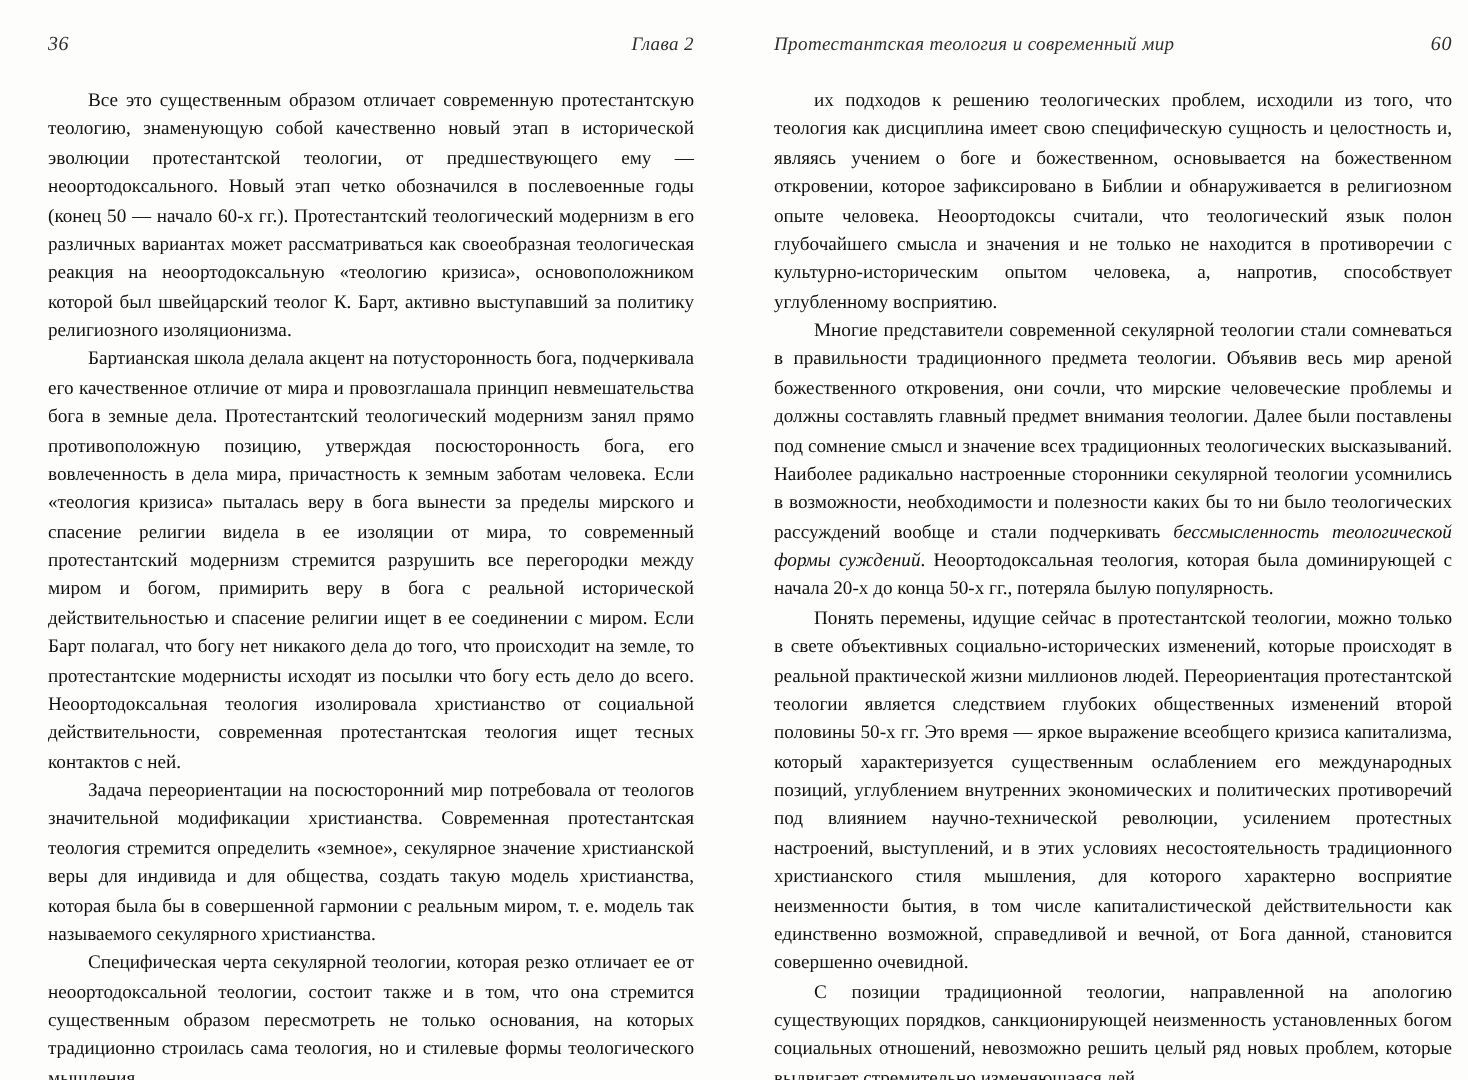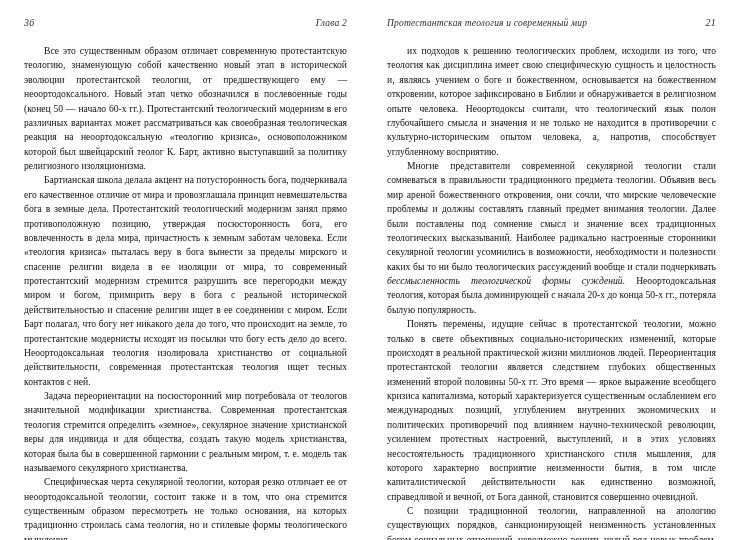--- a/index.html
+++ b/index.html
@@ -25,21 +25,21 @@
     width: 367px;
     height: 540px;
     box-sizing: border-box;
     position: relative;
     background: #fdfdfc;
   }
   .page-left {
     padding: 14px 20px 10px 24px;
   }
   .page-right {
-    padding: 14px 18px 10px 20px;
+    padding: 14px 8px 10px 20px;
   }
   .running-head {
     display: flex;
     flex-direction: row;
     align-items: flex-end;
     font-size: 9.5px;
     color: #2b2b2b;
     height: 14px;
     margin-bottom: 16px;
   }
@@ -93,21 +93,21 @@
       <p>Бартианская школа делала акцент на потусторонность бога, подчеркивала его качественное отличие от мира и провозглашала принцип невмешательства бога в земные дела. Протестантский теологический модернизм занял прямо противоположную позицию, утверждая посюсторонность бога, его вовлеченность в дела мира, причастность к земным заботам человека. Если «теология кризиса» пыталась веру в бога вынести за пределы мирского и спасение религии видела в ее изоляции от мира, то современный протестантский модернизм стремится разрушить все перегородки между миром и богом, примирить веру в бога с реальной исторической действительностью и спасение религии ищет в ее соединении с миром. Если Барт полагал, что богу нет никакого дела до того, что происходит на земле, то протестантские модернисты исходят из посылки что богу есть дело до всего. Неоортодоксальная теология изолировала христианство от социальной действительности, современная протестантская теология ищет тесных контактов с ней.</p>
       <p>Задача переориентации на посюсторонний мир потребовала от теологов значительной модификации христианства. Современная протестантская теология стремится определить «земное», секулярное значение христианской веры для индивида и для общества, создать такую модель христианства, которая была бы в совершенной гармонии с реальным миром, т. е. модель так называемого секулярного христианства.</p>
       <p>Специфическая черта секулярной теологии, которая резко отличает ее от неоортодоксальной теологии, состоит также и в том, что она стремится существенным образом пересмотреть не только основания, на которых традиционно строилась сама теология, но и стилевые формы теологического мышления.</p>
 
     </div>
   </div>
 
   <div class="page page-right">
     <div class="running-head right-head">
       <span class="head-title">Протестантская теология и современный мир</span>
-      <span class="folio">21</span>
+      <span class="folio">60</span>
     </div>
     <div class="body-col">
       <p>их подходов к решению теологических проблем, исходили из того, что теология как дисциплина имеет свою специфическую сущность и целостность и, являясь учением о боге и божественном, основывается на божественном откровении, которое зафиксировано в Библии и обнаруживается в религиозном опыте человека. Неоортодоксы считали, что теологический язык полон глубочайшего смысла и значения и не только не находится в противоречии с культурно-историческим опытом человека, а, напротив, способствует углубленному восприятию.</p>
       <p><span>Многие представители современной секулярной теологии стали сомневаться в правильности традиционного предмета теологии. Объявив весь мир ареной божественного откровения, они сочли, что мирские человеческие проблемы и должны составлять главный предмет внимания теологии. Далее были поставлены под сомнение смысл и значение всех традиционных теологических высказываний. Наиболее радикально настроенные сторонники секулярной теологии усомнились в возможности, необходимости и полезности каких бы то ни было теологических рассуждений вообще и стали подчеркивать </span><em class="ital">бессмысленность теологической формы суждений</em><span>. Неоортодоксальная теология, которая была доминирующей с начала 20-х до конца 50-х гг., потеряла былую популярность.</span></p>
       <p>Понять перемены, идущие сейчас в протестантской теологии, можно только в свете объективных социально-исторических изменений, которые происходят в реальной практической жизни миллионов людей. Переориентация протестантской теологии является следствием глубоких общественных изменений второй половины 50-х гг. Это время — яркое выражение всеобщего кризиса капитализма, который характеризуется существенным ослаблением его международных позиций, углублением внутренних экономических и политических противоречий под влиянием научно-технической революции, усилением протестных настроений, выступлений, и в этих условиях несостоятельность традиционного христианского стиля мышления, для которого характерно восприятие неизменности бытия, в том числе капиталистической действительности как единственно возможной, справедливой и вечной, от Бога данной, становится совершенно очевидной.</p>
       <p>С позиции традиционной теологии, направленной на апологию существующих порядков, санкционирующей неизменность установленных богом социальных отношений, невозможно решить целый ряд новых проблем, которые выдвигает стремительно изменяющаяся дей</p>
     </div>
   </div>
 
 </div>

